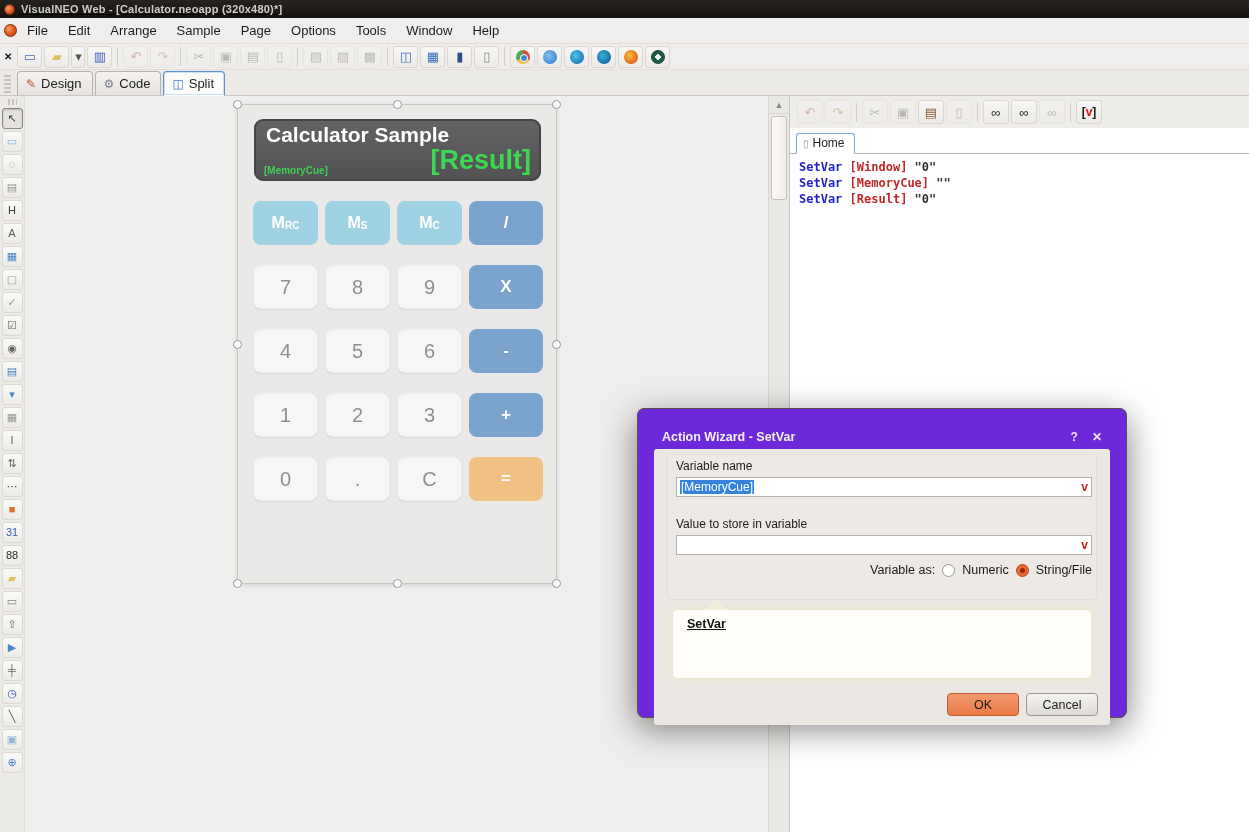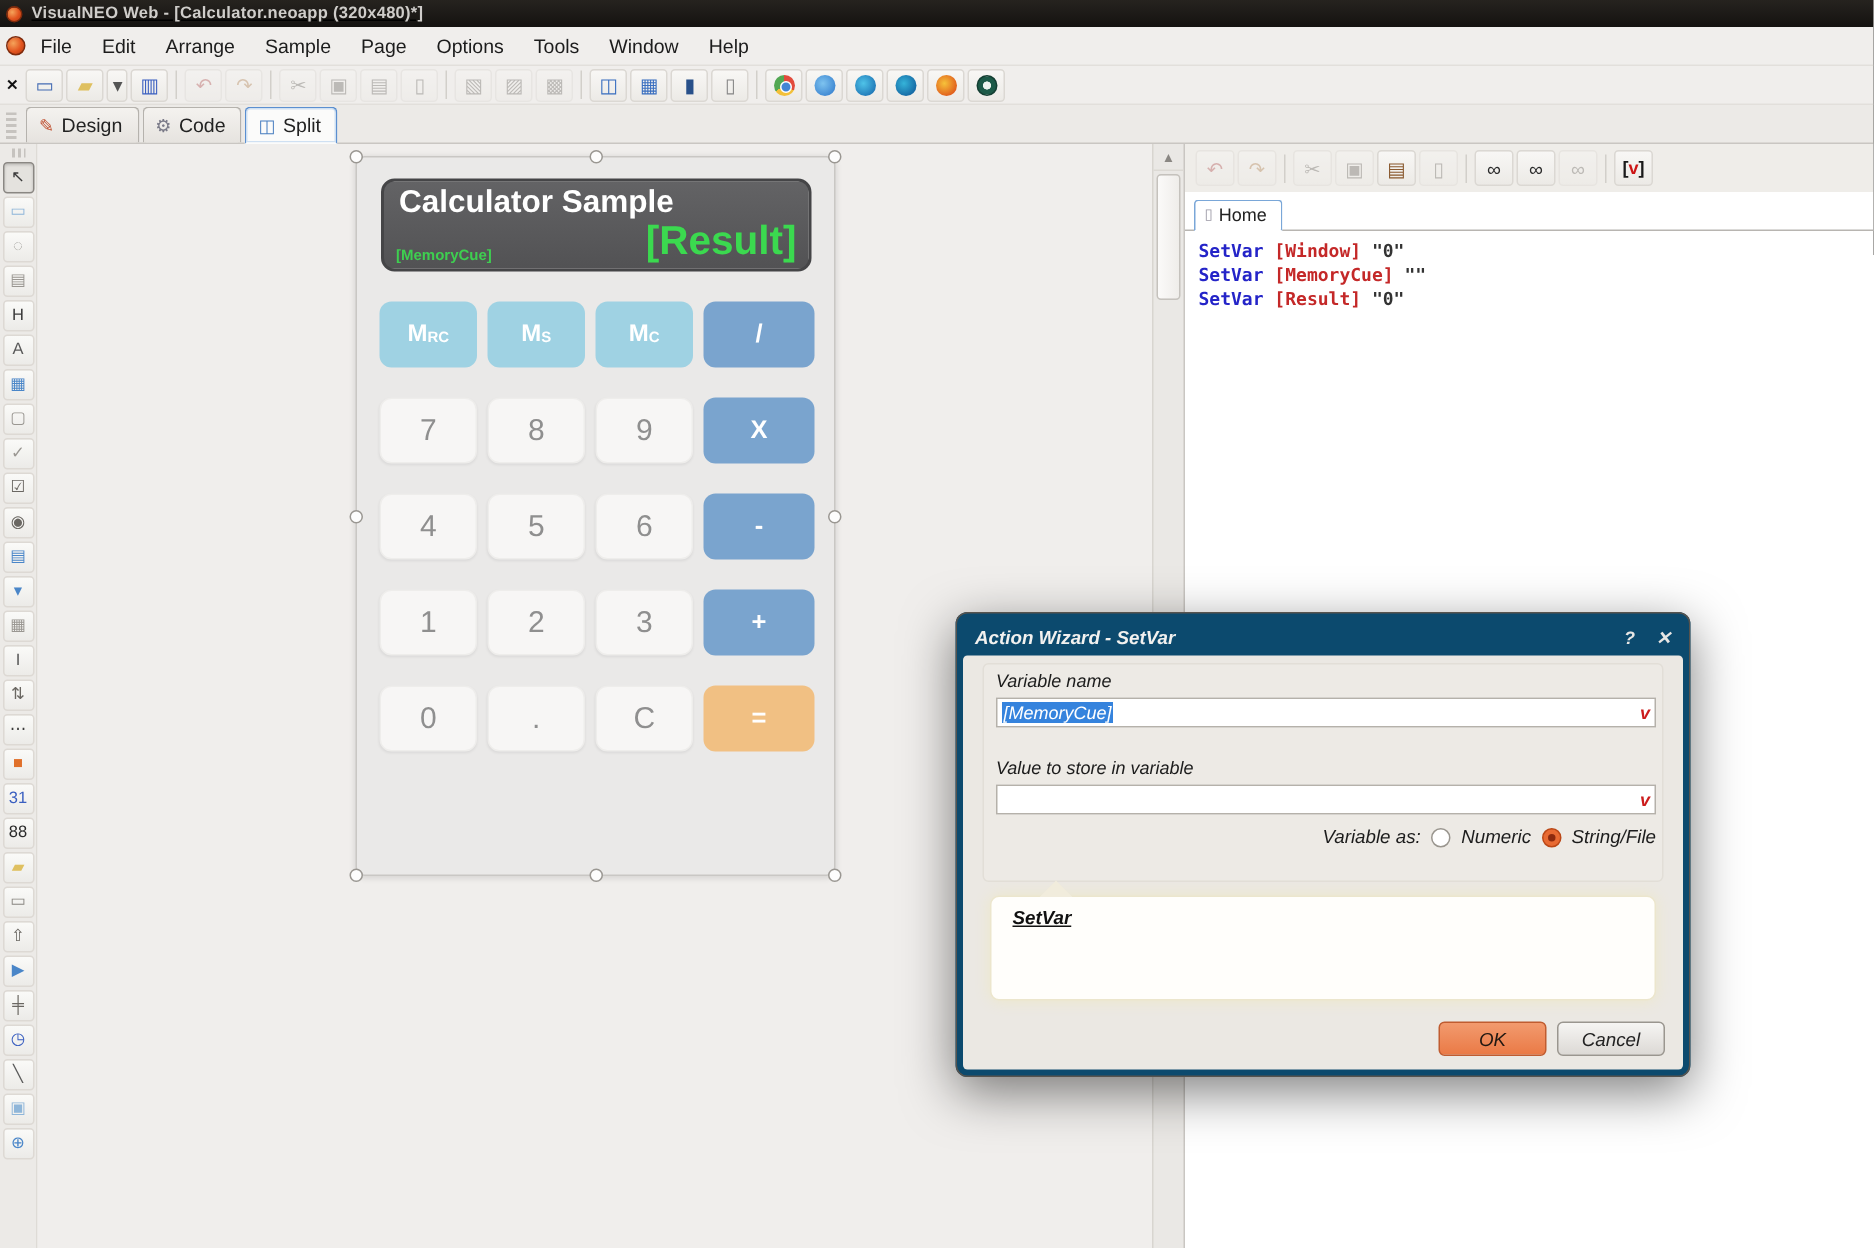--- a/index.html
+++ b/index.html
@@ -86,21 +86,21 @@
   .code-tabs { background:#fff; padding:5px 0 0 6px; border-bottom:1px solid #b8b5b1; display:flex; }
   .code-tab { display:flex; align-items:center; gap:4px; font-size:12px; color:#222; background:#fff; border:1px solid #7aa7d8; border-bottom:1px solid #fff; margin-bottom:-1px; padding:2px 9px 3px 6px; border-radius:3px 3px 0 0; }
   .code-tab .ticon { font-size:10px; color:#9a98a5; }
   .code-area { flex:1; padding:5px 0 0 9px; font-family:"DejaVu Sans Mono", monospace; font-size:12px; font-weight:600; }
   .code-line { line-height:16px; white-space:pre; }
   .tok-kw { color:#2424c8; }
   .tok-var { color:#c42828; }
   .tok-str { color:#333; }
 
   
-  .dialog { position:absolute; left:637px; top:408px; width:490px; height:310px; background:#0c4a6e; border-radius:8px; padding:5px; box-shadow:0 10px 34px rgba(0,0,0,.5), inset 0 0 0 1px #56534e; z-index:20;font-style:italic; }
+  .dialog { position:absolute; left:637px; top:408px; width:490px; height:310px; background:#6d28d9; border-radius:8px; padding:17px; box-shadow:0 10px 34px rgba(0,0,0,.5), inset 0 0 0 1px #56534e; z-index:20; }
   .dlg-title { height:24px; display:flex; align-items:center; padding:0 8px; color:#f2f1ef; font-size:12.5px; font-weight:bold; }
   .dlg-title .spacer { flex:1; }
   .dlg-sys { font-size:12px; font-weight:bold; color:#e8e7e5; margin-left:14px; }
   .dlg-body { position:relative; height:276px; background:#ebe8e3; border-radius:3px; }
   .field-group { position:absolute; left:13px; right:13px; top:5px; height:146px; border:1px solid #e2ded7; border-radius:4px; background:#edeae5; }
   .dlg-label { position:absolute; font-size:12px; color:#1c1c1c; }
   .dlg-input { position:absolute; left:22px; right:18px; height:20px; background:#fff; border:1px solid #b5b1aa; font-size:12px; display:flex; align-items:center; padding:0 16px 0 3px; }
   .sel-text { background:#3583dd; color:#fff; padding:0 1px; }
   .vbtn { position:absolute; right:3px; top:2px; color:#cc1c1c; font-weight:bold; font-size:12px; line-height:14px; }
   .radio-row { position:absolute; right:18px; top:114px; display:flex; align-items:center; gap:7px; font-size:12.5px; color:#1c1c1c; }

